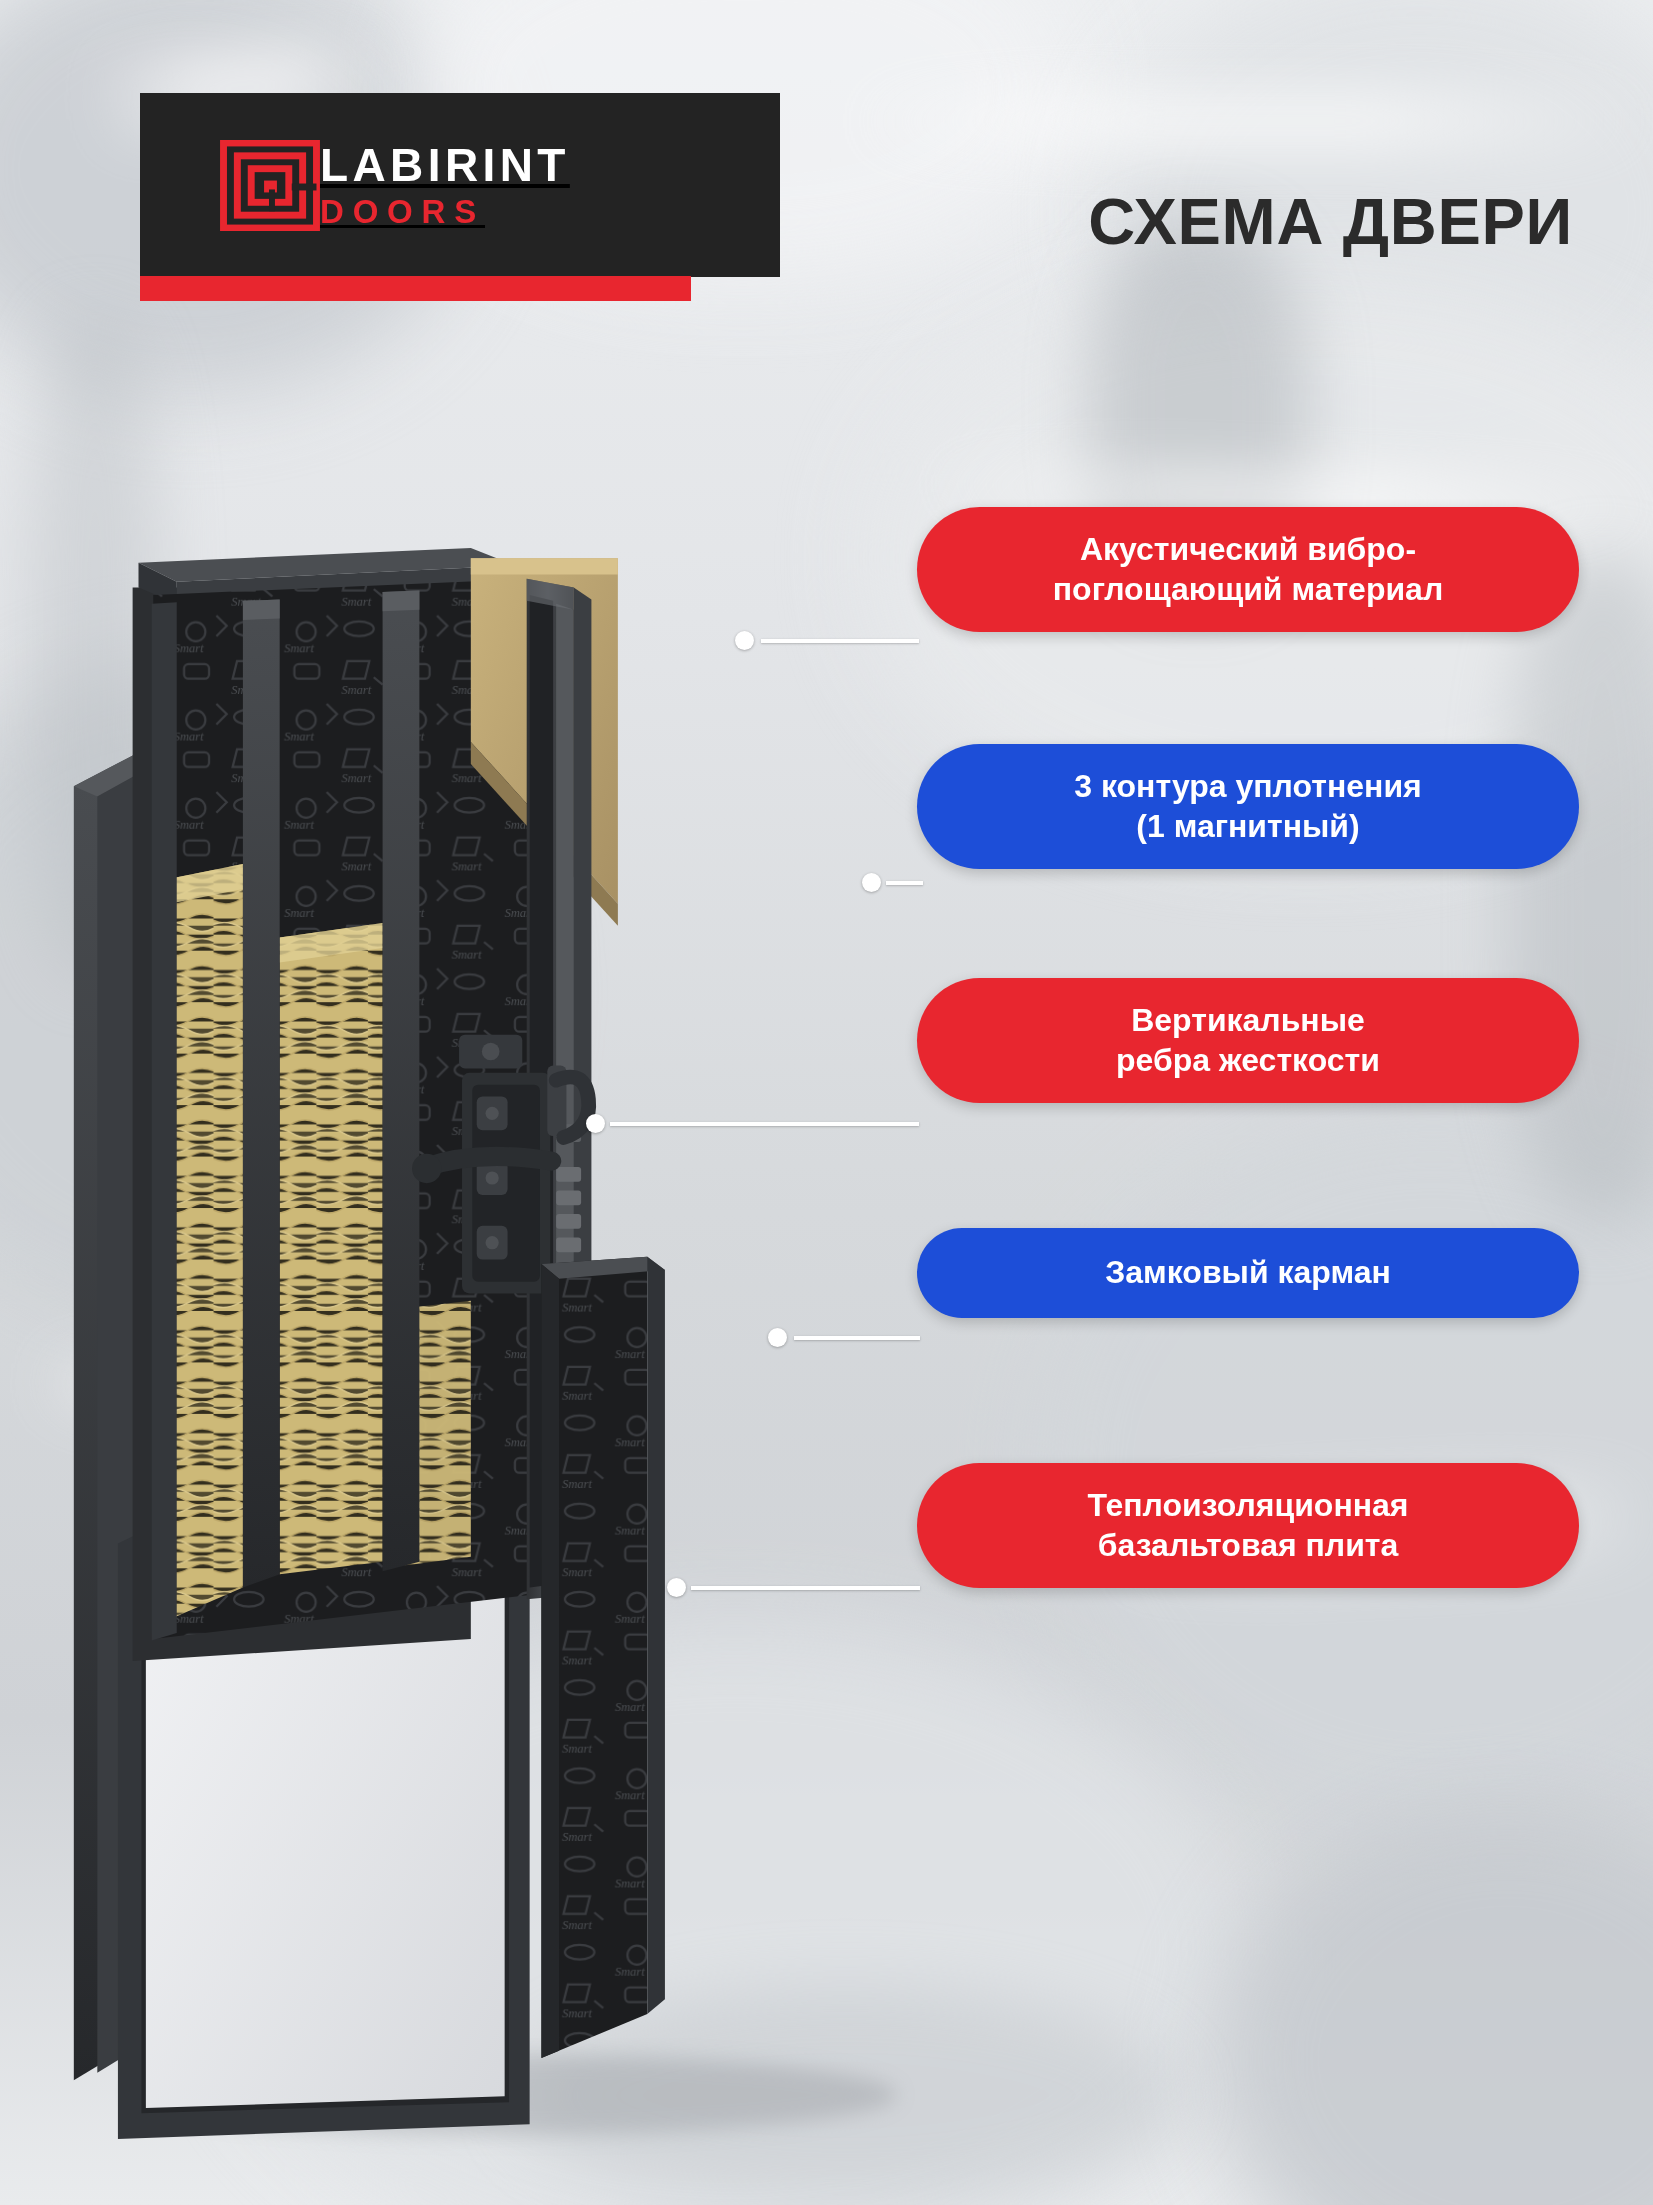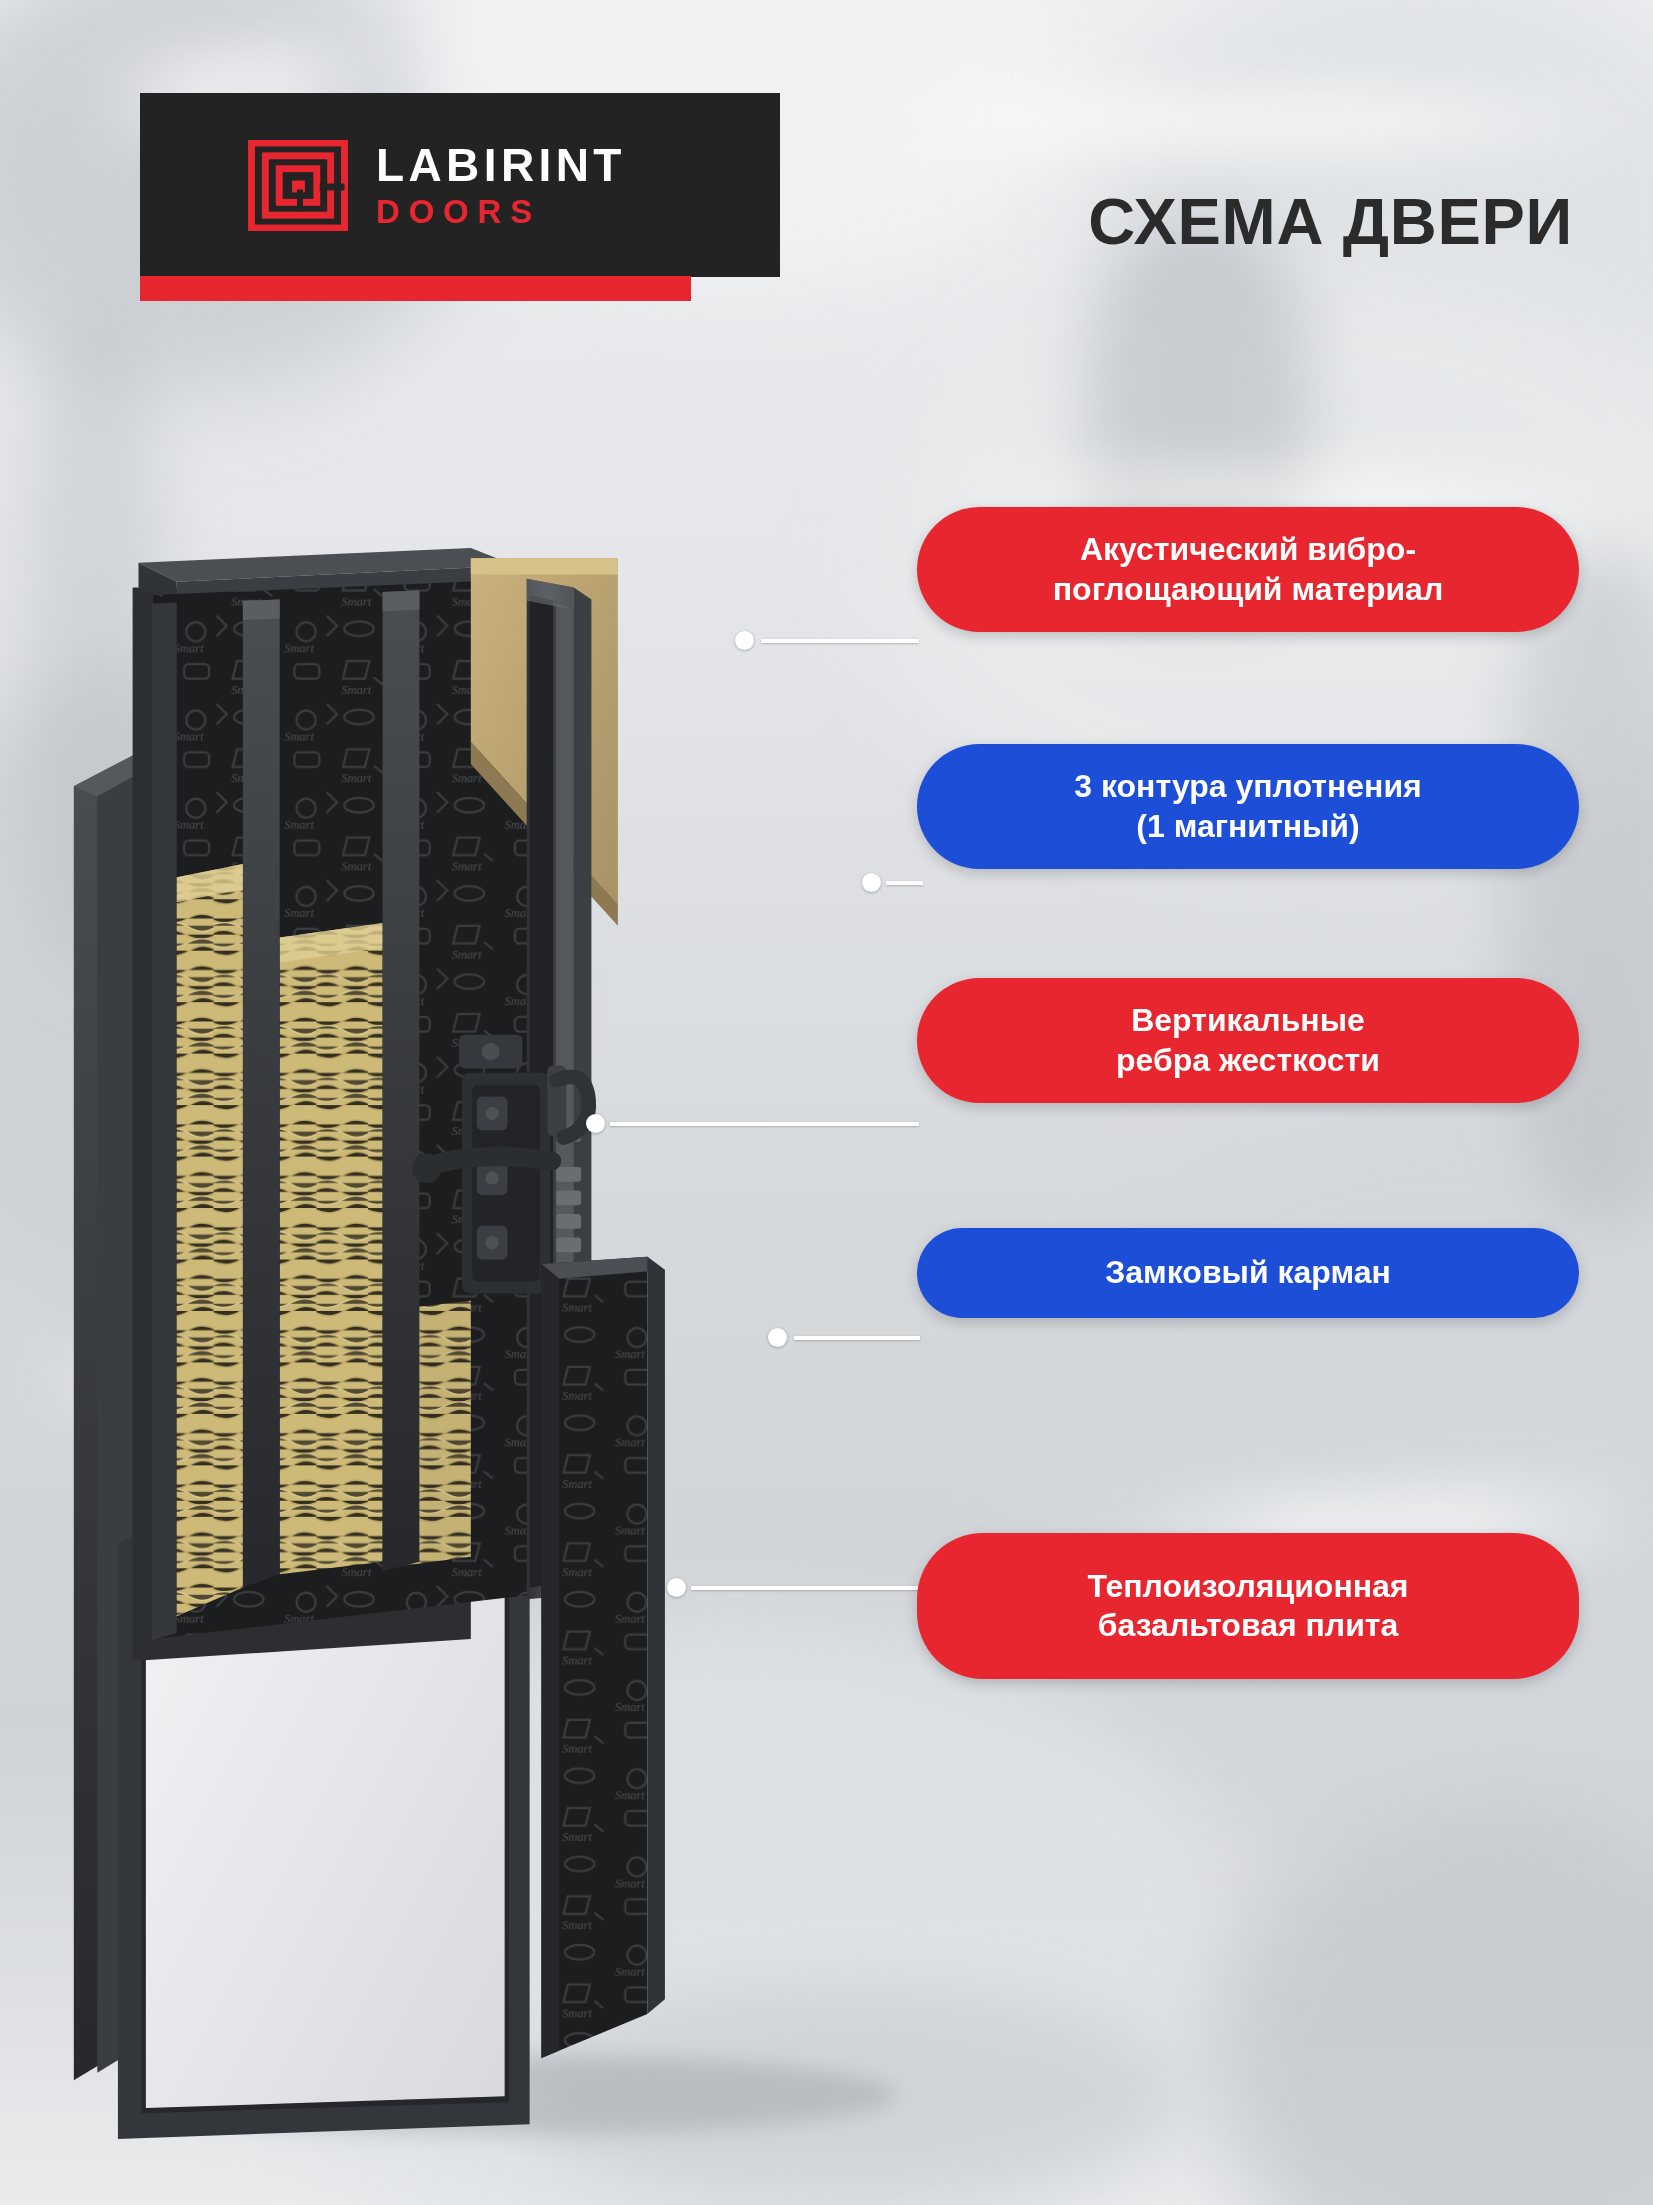--- a/index.html
+++ b/index.html
@@ -51,22 +51,23 @@
   .d1 { left: 1088px; top: 221px; width: 221px; height: 382px; background: #9aa0a6; border-radius: 40%; }
   .d2 { left: 1507px; top: 559px; width: 191px; height: 662px; background: #a8aeb3; border-radius: 40%; }
   .d3 { left: 29px; top: 316px; width: 132px; height: 662px; background: #b4b9be; border-radius: 40%; }
   .d4 { left: 515px; top: 1985px; width: 662px; height: 221px; background: #b9bec3; border-radius: 50%; }
 
   
   .logo-box {
     position: absolute; left: 140px; top: 93px;
     width: 640px; height: 184px;
     background: #232323;
-    display: flex; align-items: center; gap: 28px;
-    padding-left: 108px;
+    display: flex; align-items: center; 
+    padding-left: 80px;
+    text-decoration: underline;
   }
   .logo-underline {
     position: absolute; left: 140px; top: 276px;
     width: 551px; height: 25px; background: #e8262f;
   }
   .logo-mark { width: 100px; height: 91px; flex: 0 0 auto; }
   .logo-text { display: flex; flex-direction: column; line-height: 1; }
   .logo-title {
     color: #ffffff; font-size: 46px; font-weight: bold; letter-spacing: 4.4px;
   }
@@ -94,21 +95,21 @@
     padding: 19px 41px;
     box-shadow: 0 4.4px 13.2px rgba(0,0,0,.18);
   }
   .callout.red { background: #e8262f; }
   .callout.dark { background: #1d4ed8; }
 
   .c1 { left: 917px; top: 507px;  width: 662px; height: 125px; justify-content: center; }
   .c2 { left: 917px; top: 744px; width: 662px; height: 125px; }
   .c3 { left: 917px; top: 978px; width: 662px; height: 125px; }
   .c4 { left: 917px; top: 1228px; width: 662px; height: 90px; }
-  .c5 { left: 917px; top: 1533px; width: 662px; height: 146px; }
+  .c5 { left: 917px; top: 1463px; width: 662px; height: 125px; }
 
   
   .leader {
     position: absolute; height: 3.7px; background: #ffffff;
     box-shadow: 0 0.7px 2.2px rgba(0,0,0,.25);
   }
   .dot {
     position: absolute; width: 19px; height: 19px; border-radius: 50%;
     background: #ffffff; box-shadow: 0 0.7px 2.9px rgba(0,0,0,.3);
   }

